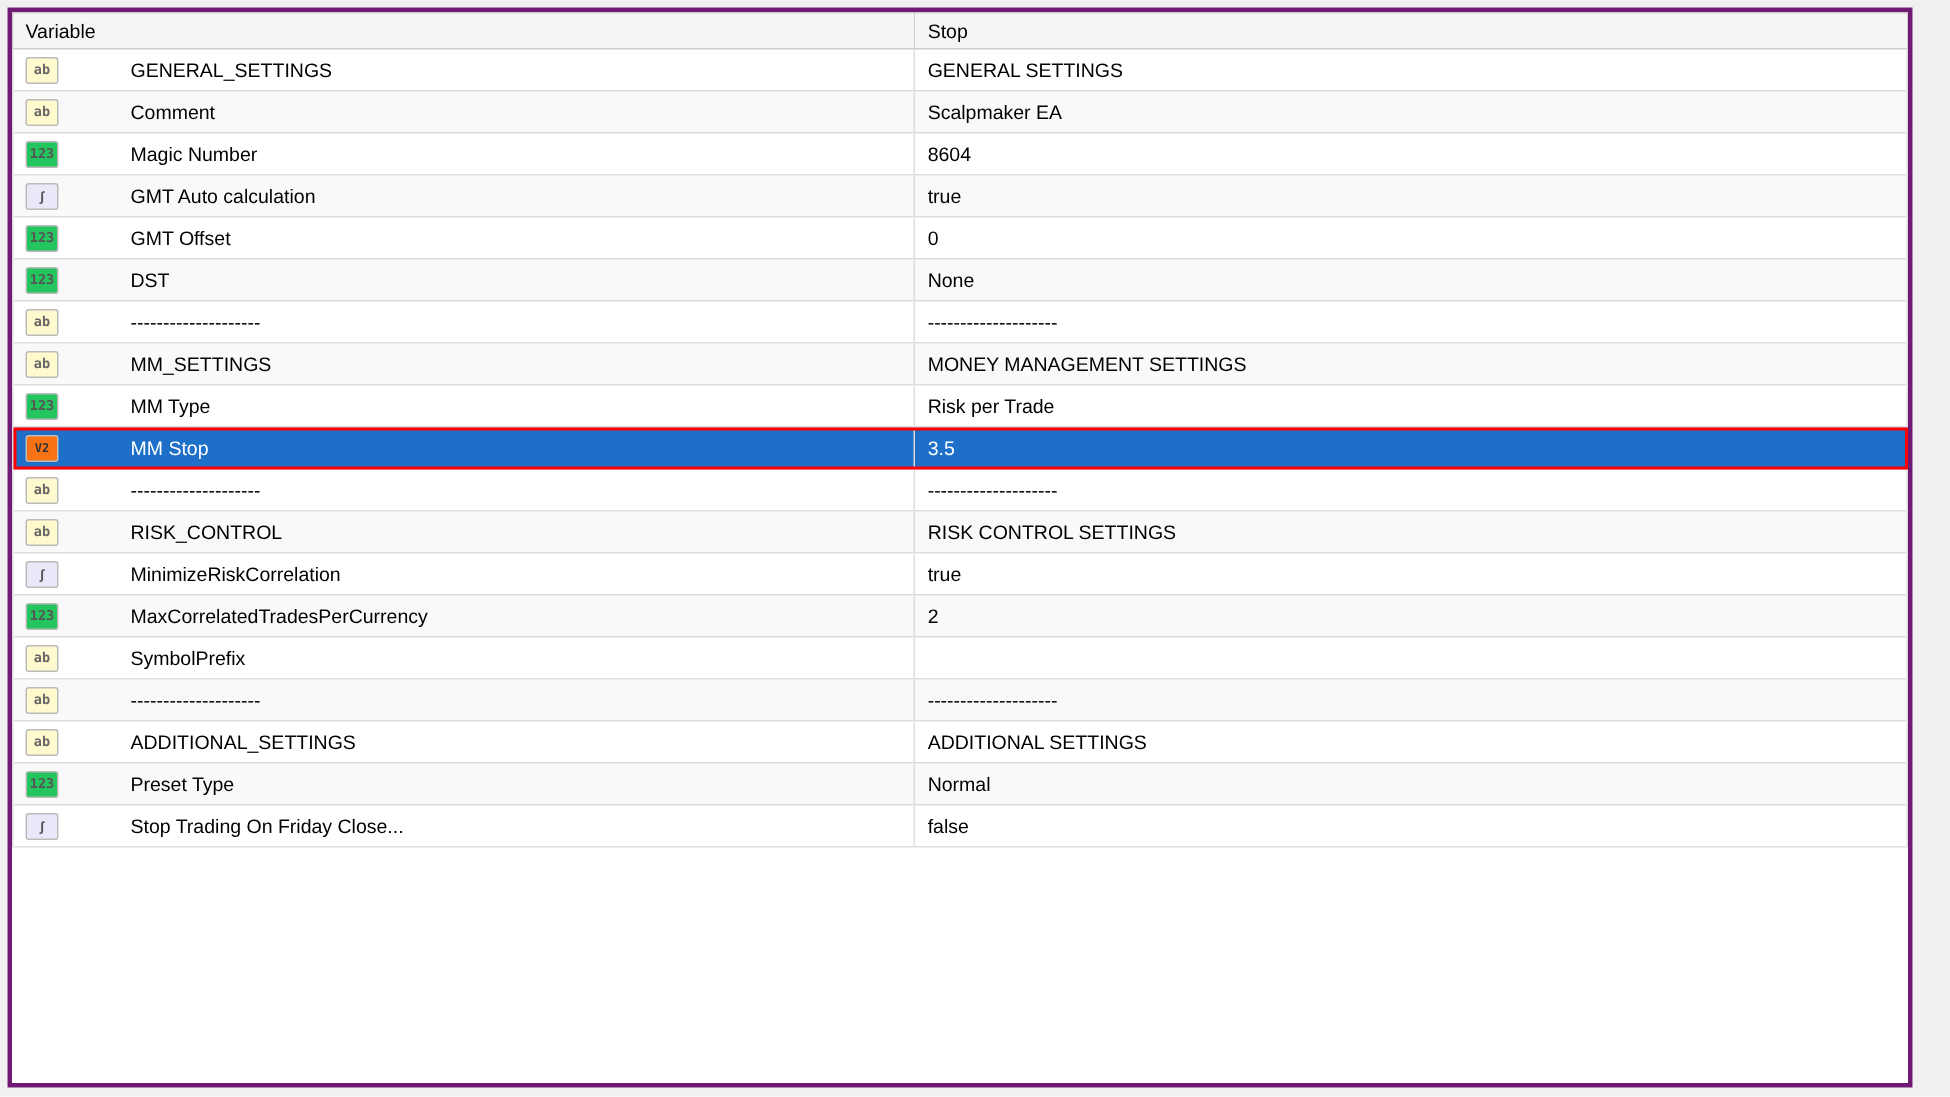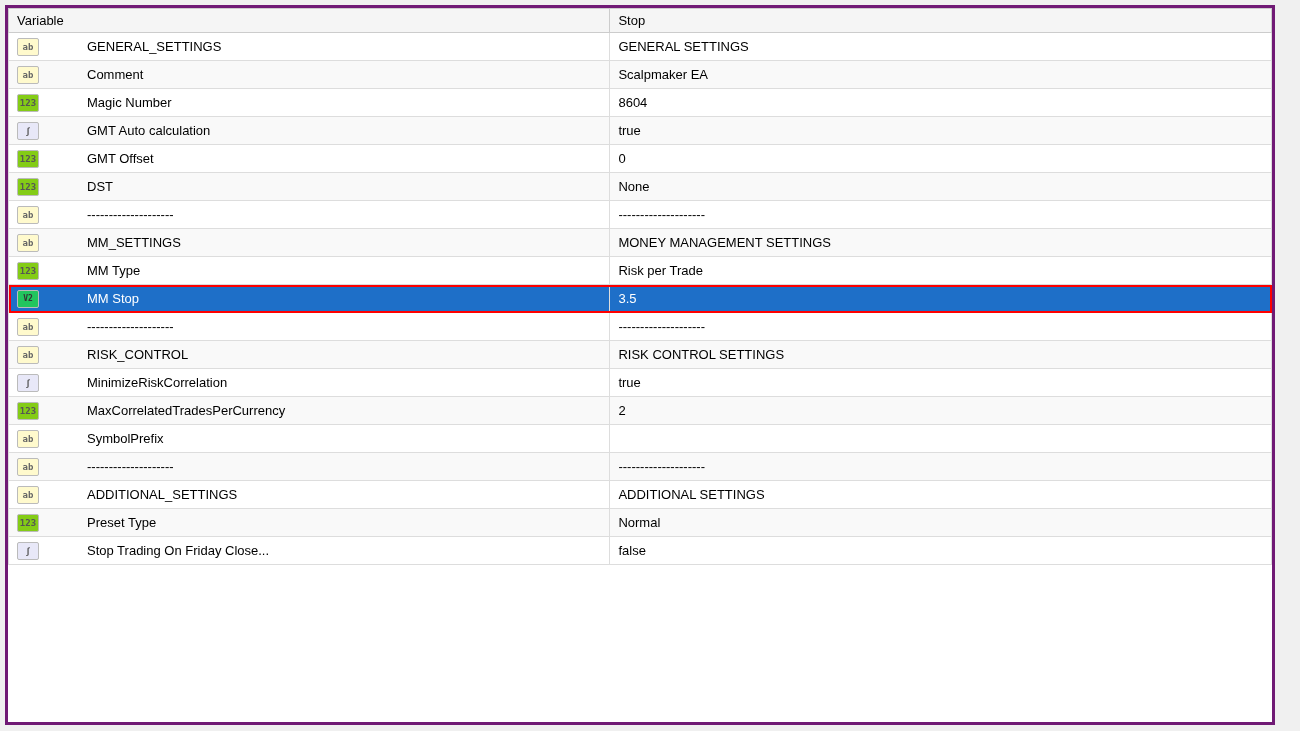--- a/index.html
+++ b/index.html
@@ -103,32 +103,32 @@
       text-align: center;
     }
 
     .icon-ab {
       background: #fffacd;
       color: #666;
       font-family: monospace;
     }
 
     .icon-123 {
-      background: #84cc16;
+      background: #22c55e;
       color: #555;
       font-family: monospace;
     }
 
     .icon-func {
       background: #e8e8f8;
       color: #555;
     }
 
     .icon-v2 {
-      background: #22c55e;
+      background: #f97316;
       color: #333;
       font-family: monospace;
       font-size: 8px;
     }
 
     .var-name {
       white-space: nowrap;
       margin-left: 44px;
     }
 

